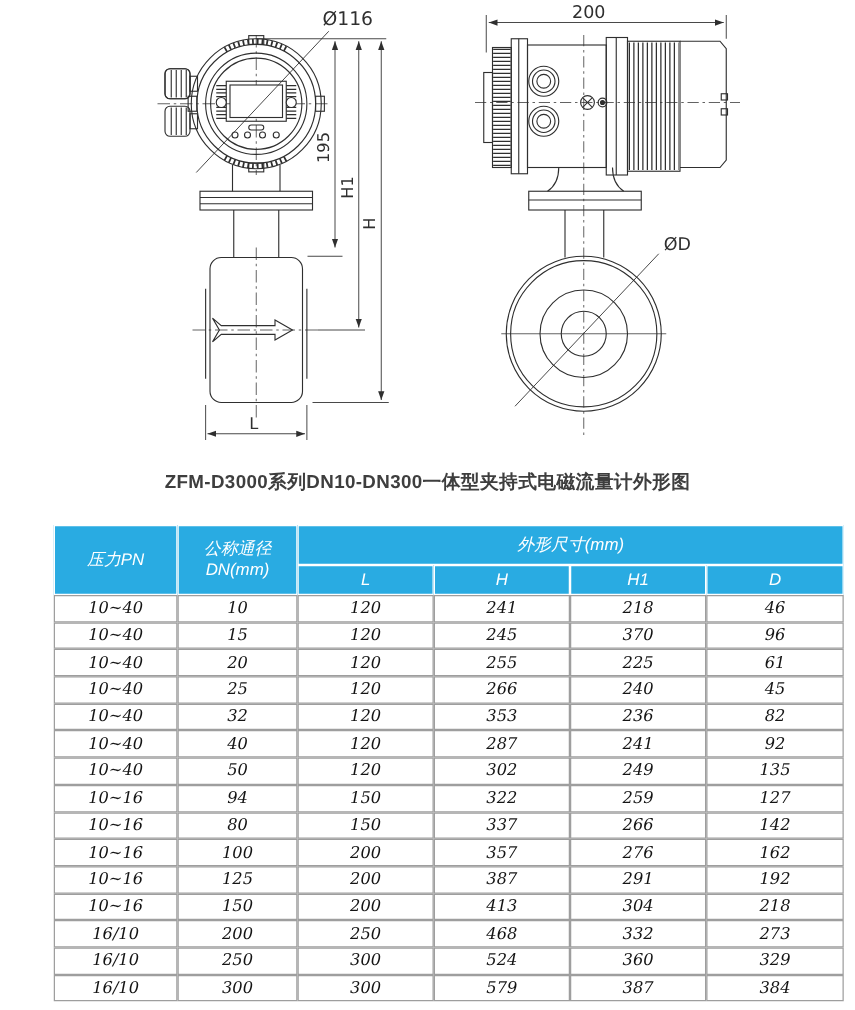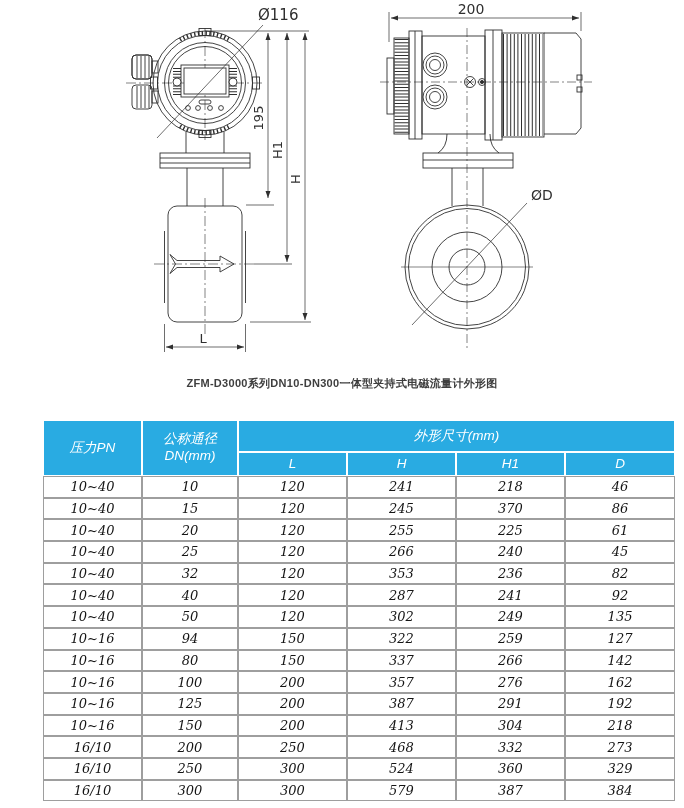--- a/index.html
+++ b/index.html
@@ -4,21 +4,21 @@
 <style>
   html,body{margin:0;padding:0;}
   body{
     width:684px;height:808px;position:relative;background:#ffffff;
     font-family:"Liberation Sans", sans-serif;
   }
   .drawing-wrap{position:absolute;top:0;left:0;width:572px;height:375px;}
   svg{color:var(--line-color,#2f2f2f);}
   .figure-caption{
     position:absolute;top:376px;left:0;width:684px;text-align:center;
-    font-size:11px;font-weight:600;color:#3e3e3e;letter-spacing:.3px;
+    font-size:15px;font-weight:600;color:#3e3e3e;letter-spacing:.3px;
   }
   table.dim-table{
     position:absolute;top:420px;left:43px;width:632px;
     border-collapse:separate;border-spacing:0;table-layout:fixed;font-style:italic;
   }
   .dim-table th{
     background:var(--header-bg,#29abe2);
     color:var(--header-text,#ffffff);
     font-weight:400;font-size:13.5px;line-height:1.25;
     border:1px solid #ffffff;padding:0;text-align:center;
@@ -235,21 +235,21 @@
         <td>241</td>
         <td>218</td>
         <td>46</td>
       </tr>
       <tr>
         <td>10~40</td>
         <td>15</td>
         <td>120</td>
         <td>245</td>
         <td>370</td>
-        <td>86</td>
+        <td>96</td>
       </tr>
       <tr>
         <td>10~40</td>
         <td>20</td>
         <td>120</td>
         <td>255</td>
         <td>225</td>
         <td>61</td>
       </tr>
       <tr>

